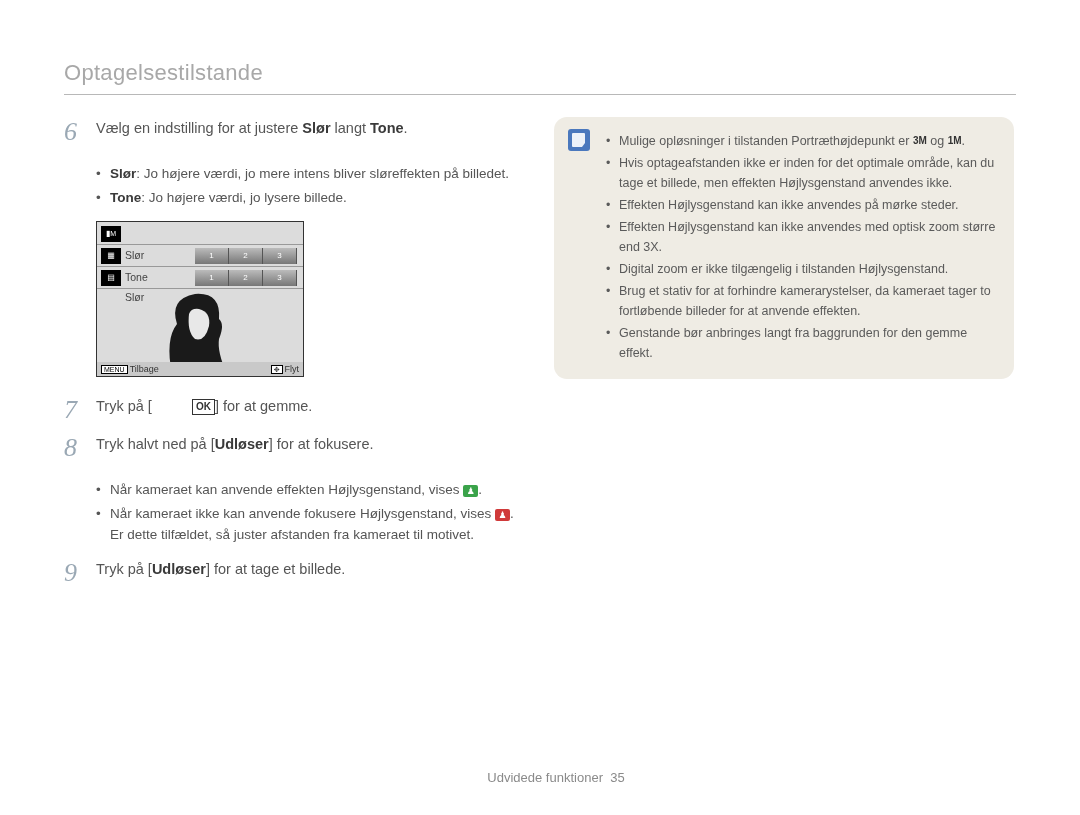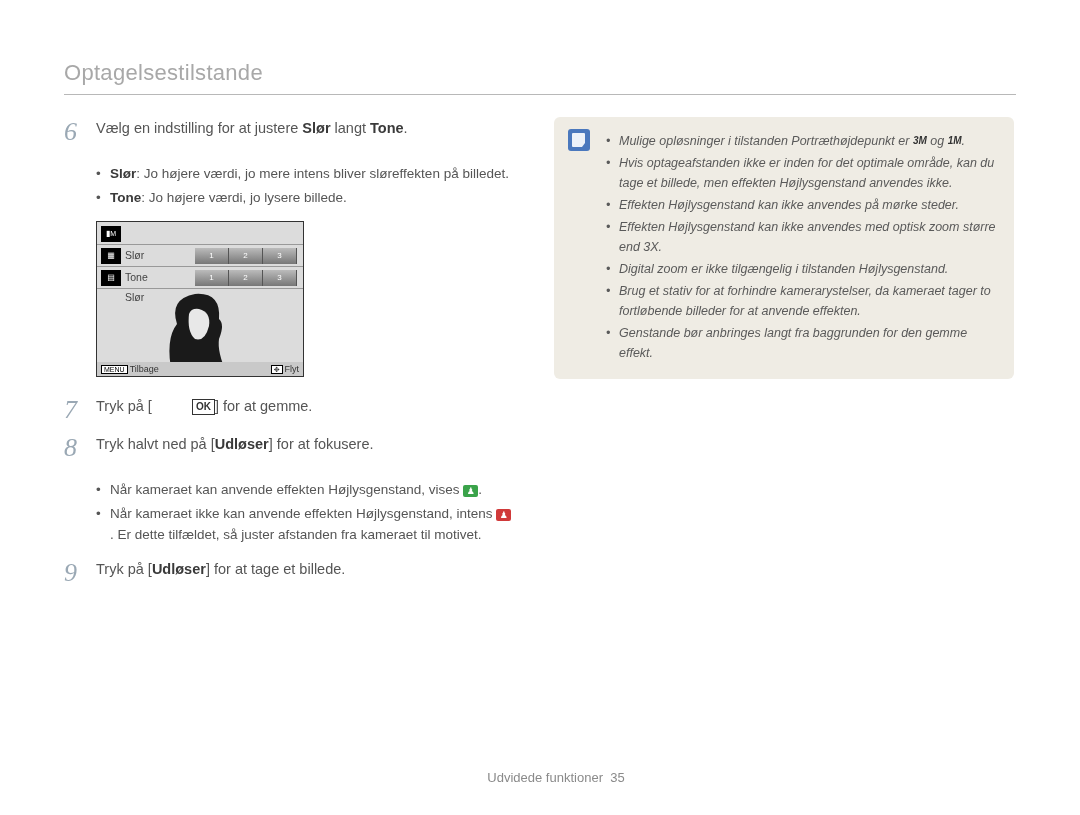--- a/index.html
+++ b/index.html
@@ -179,24 +179,23 @@
     text-align: center;
     line-height: 12px;
     vertical-align: 0;
   }
   .status-green { background: #3aa34a; }
   .status-red { background: #d03a3a; }
 
   
   .note-box {
     background: #efece4;
-    border-radius: 6px;
+    border-radius: 13px;
     padding: 14px 16px 14px 52px;
     position: relative;
-    font-style: italic;
   }
   .note-icon {
     position: absolute;
     left: 14px;
     top: 12px;
     width: 22px;
     height: 22px;
     background: #4a78bd;
     border-radius: 3px;
     color: #fff;
@@ -299,21 +298,21 @@
         <span>Tryk på [</span><span class="ok-icon">OK</span><span>] for at gemme.</span>
       </div>
     </div>
 
     <div class="step">
       <div class="step-num">8</div>
       <div class="step-body">
         <span>Tryk halvt ned på [</span><b>Udløser</b><span>] for at fokusere.</span>
         <ul class="sub-bullets">
           <li><span>Når kameraet kan anvende effekten Højlysgenstand, vises </span><span class="status-icon status-green">♟</span><span>.</span></li>
-          <li><span>Når kameraet ikke kan anvende effekten Højlysgenstand, intens </span><span class="status-icon status-red">♟</span><span>. Er dette tilfældet, så juster afstanden fra kameraet til motivet.</span></li>
+          <li><span>Når kameraet ikke kan anvende fokusere Højlysgenstand, vises </span><span class="status-icon status-red">♟</span><span>. Er dette tilfældet, så juster afstanden fra kameraet til motivet.</span></li>
         </ul>
       </div>
     </div>
 
     <div class="step">
       <div class="step-num">9</div>
       <div class="step-body">
         <span>Tryk på [</span><b>Udløser</b><span>] for at tage et billede.</span>
       </div>
     </div>

